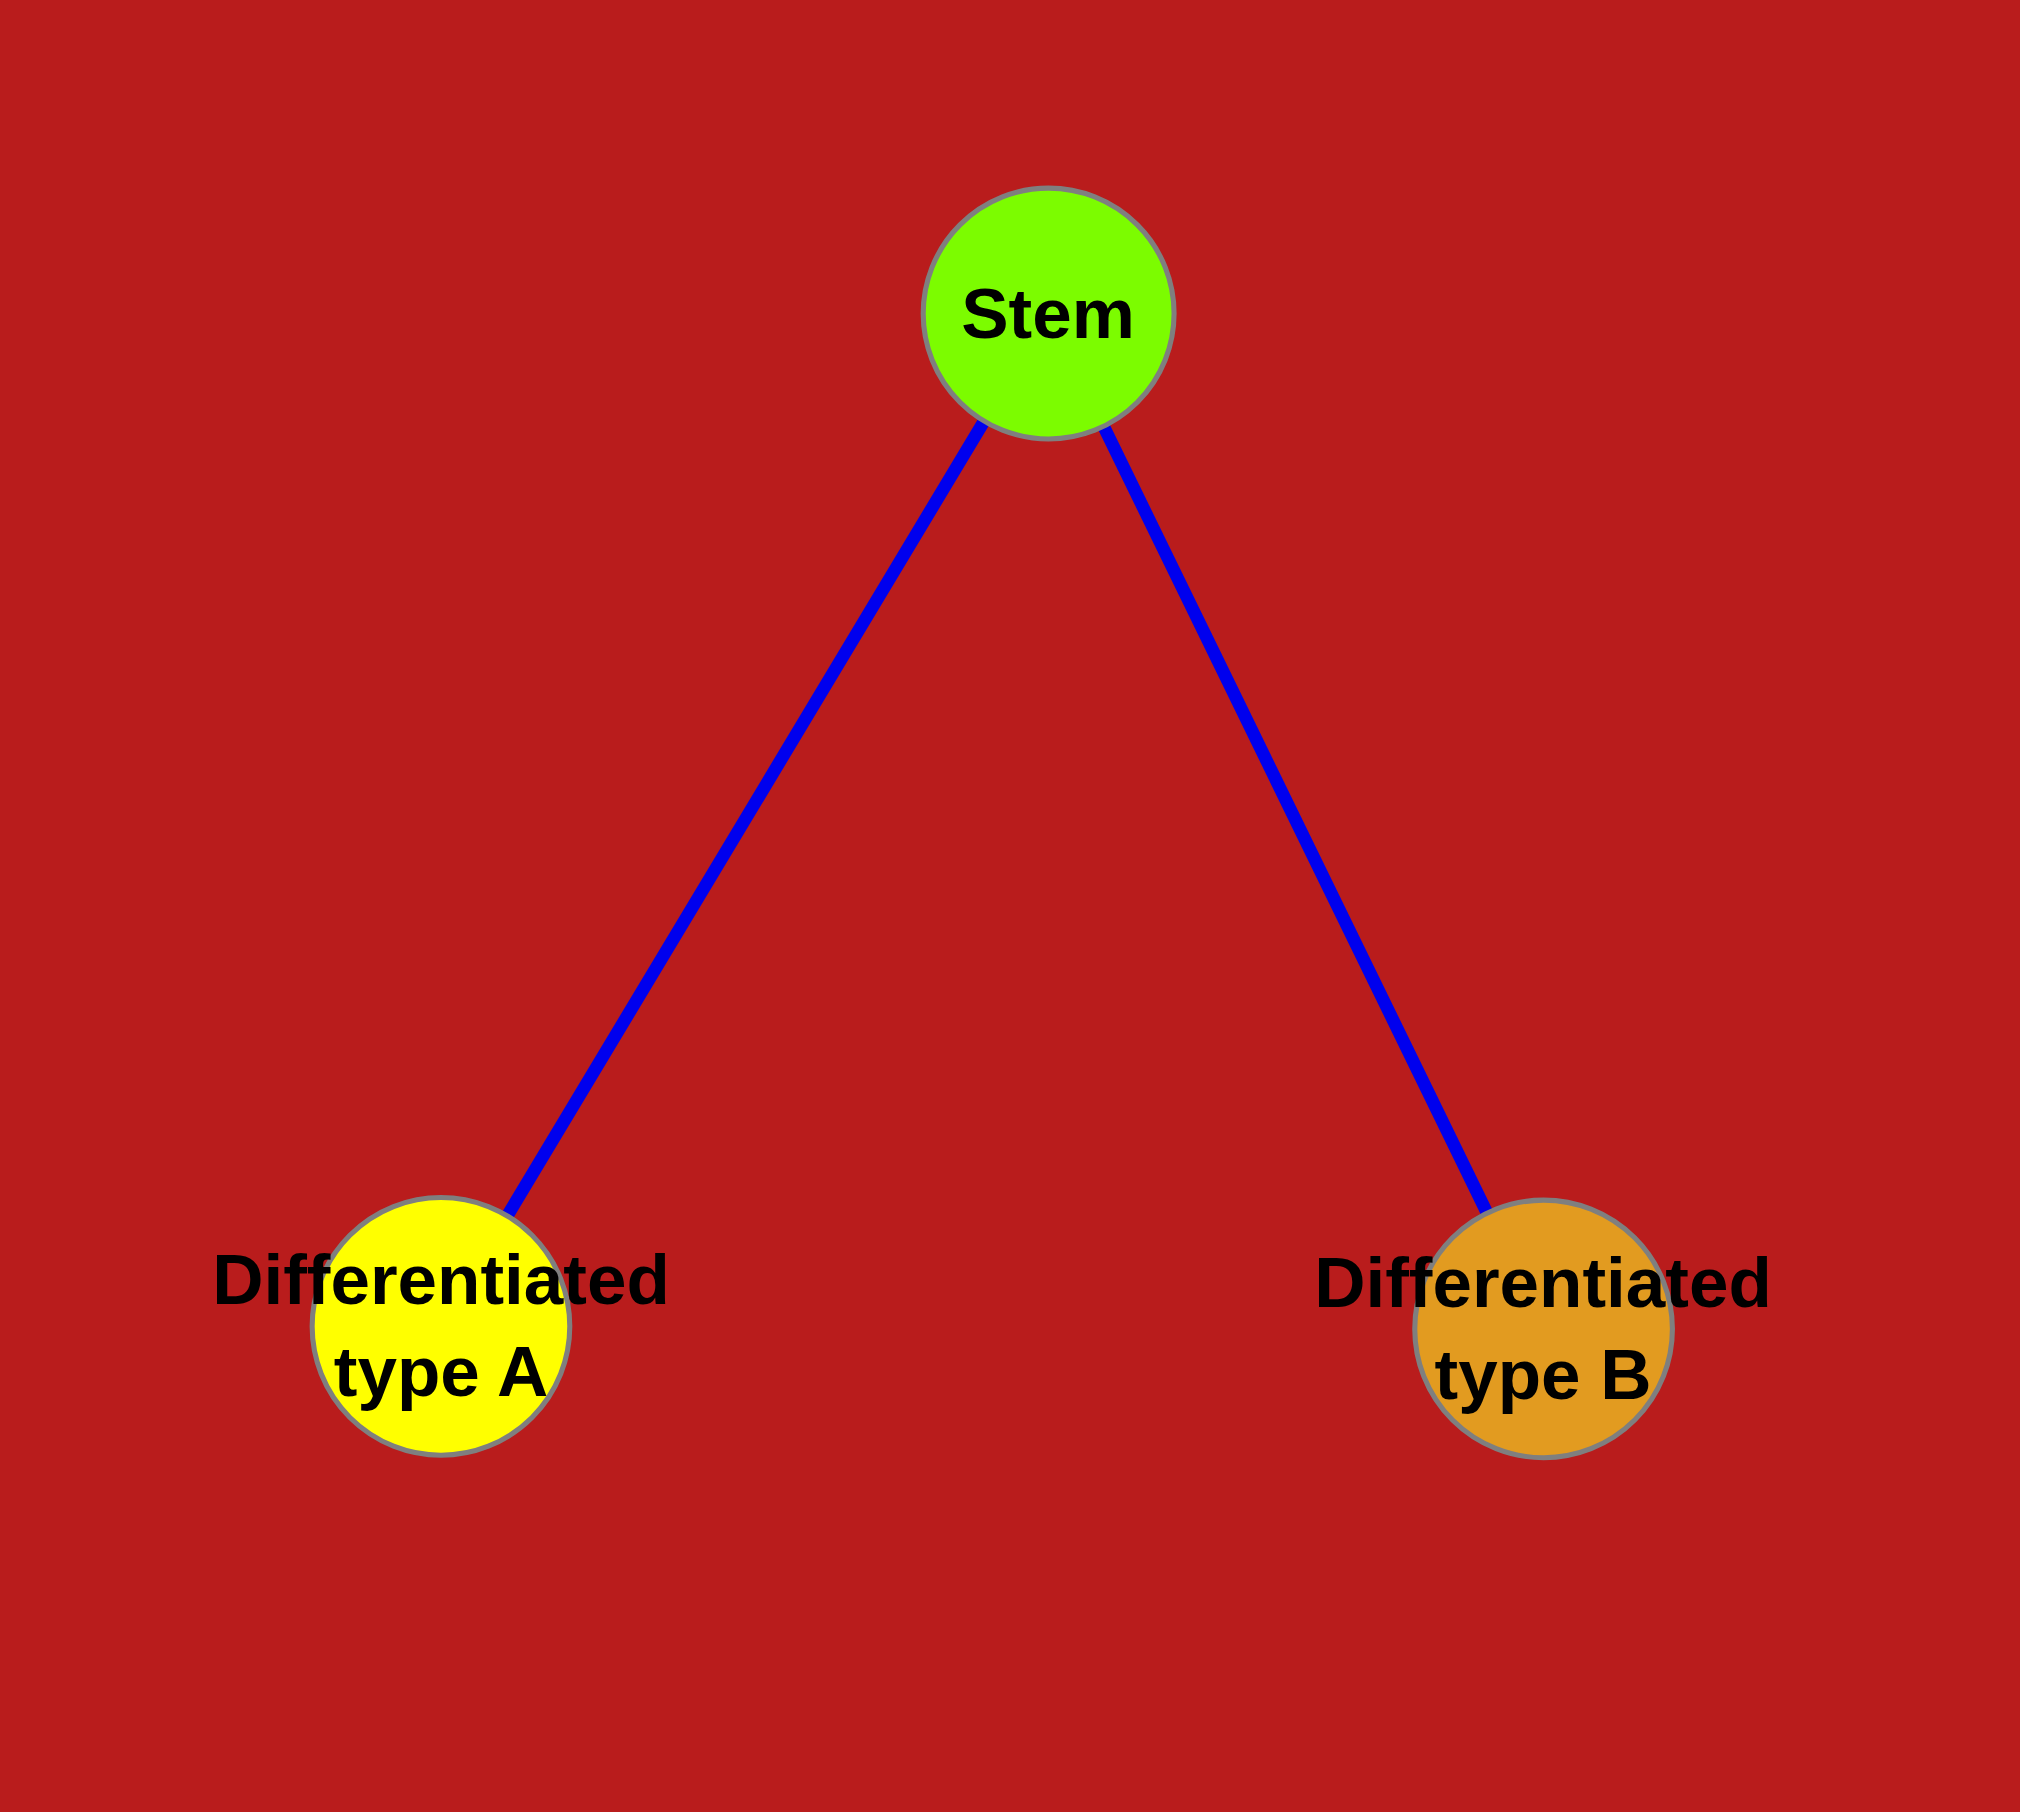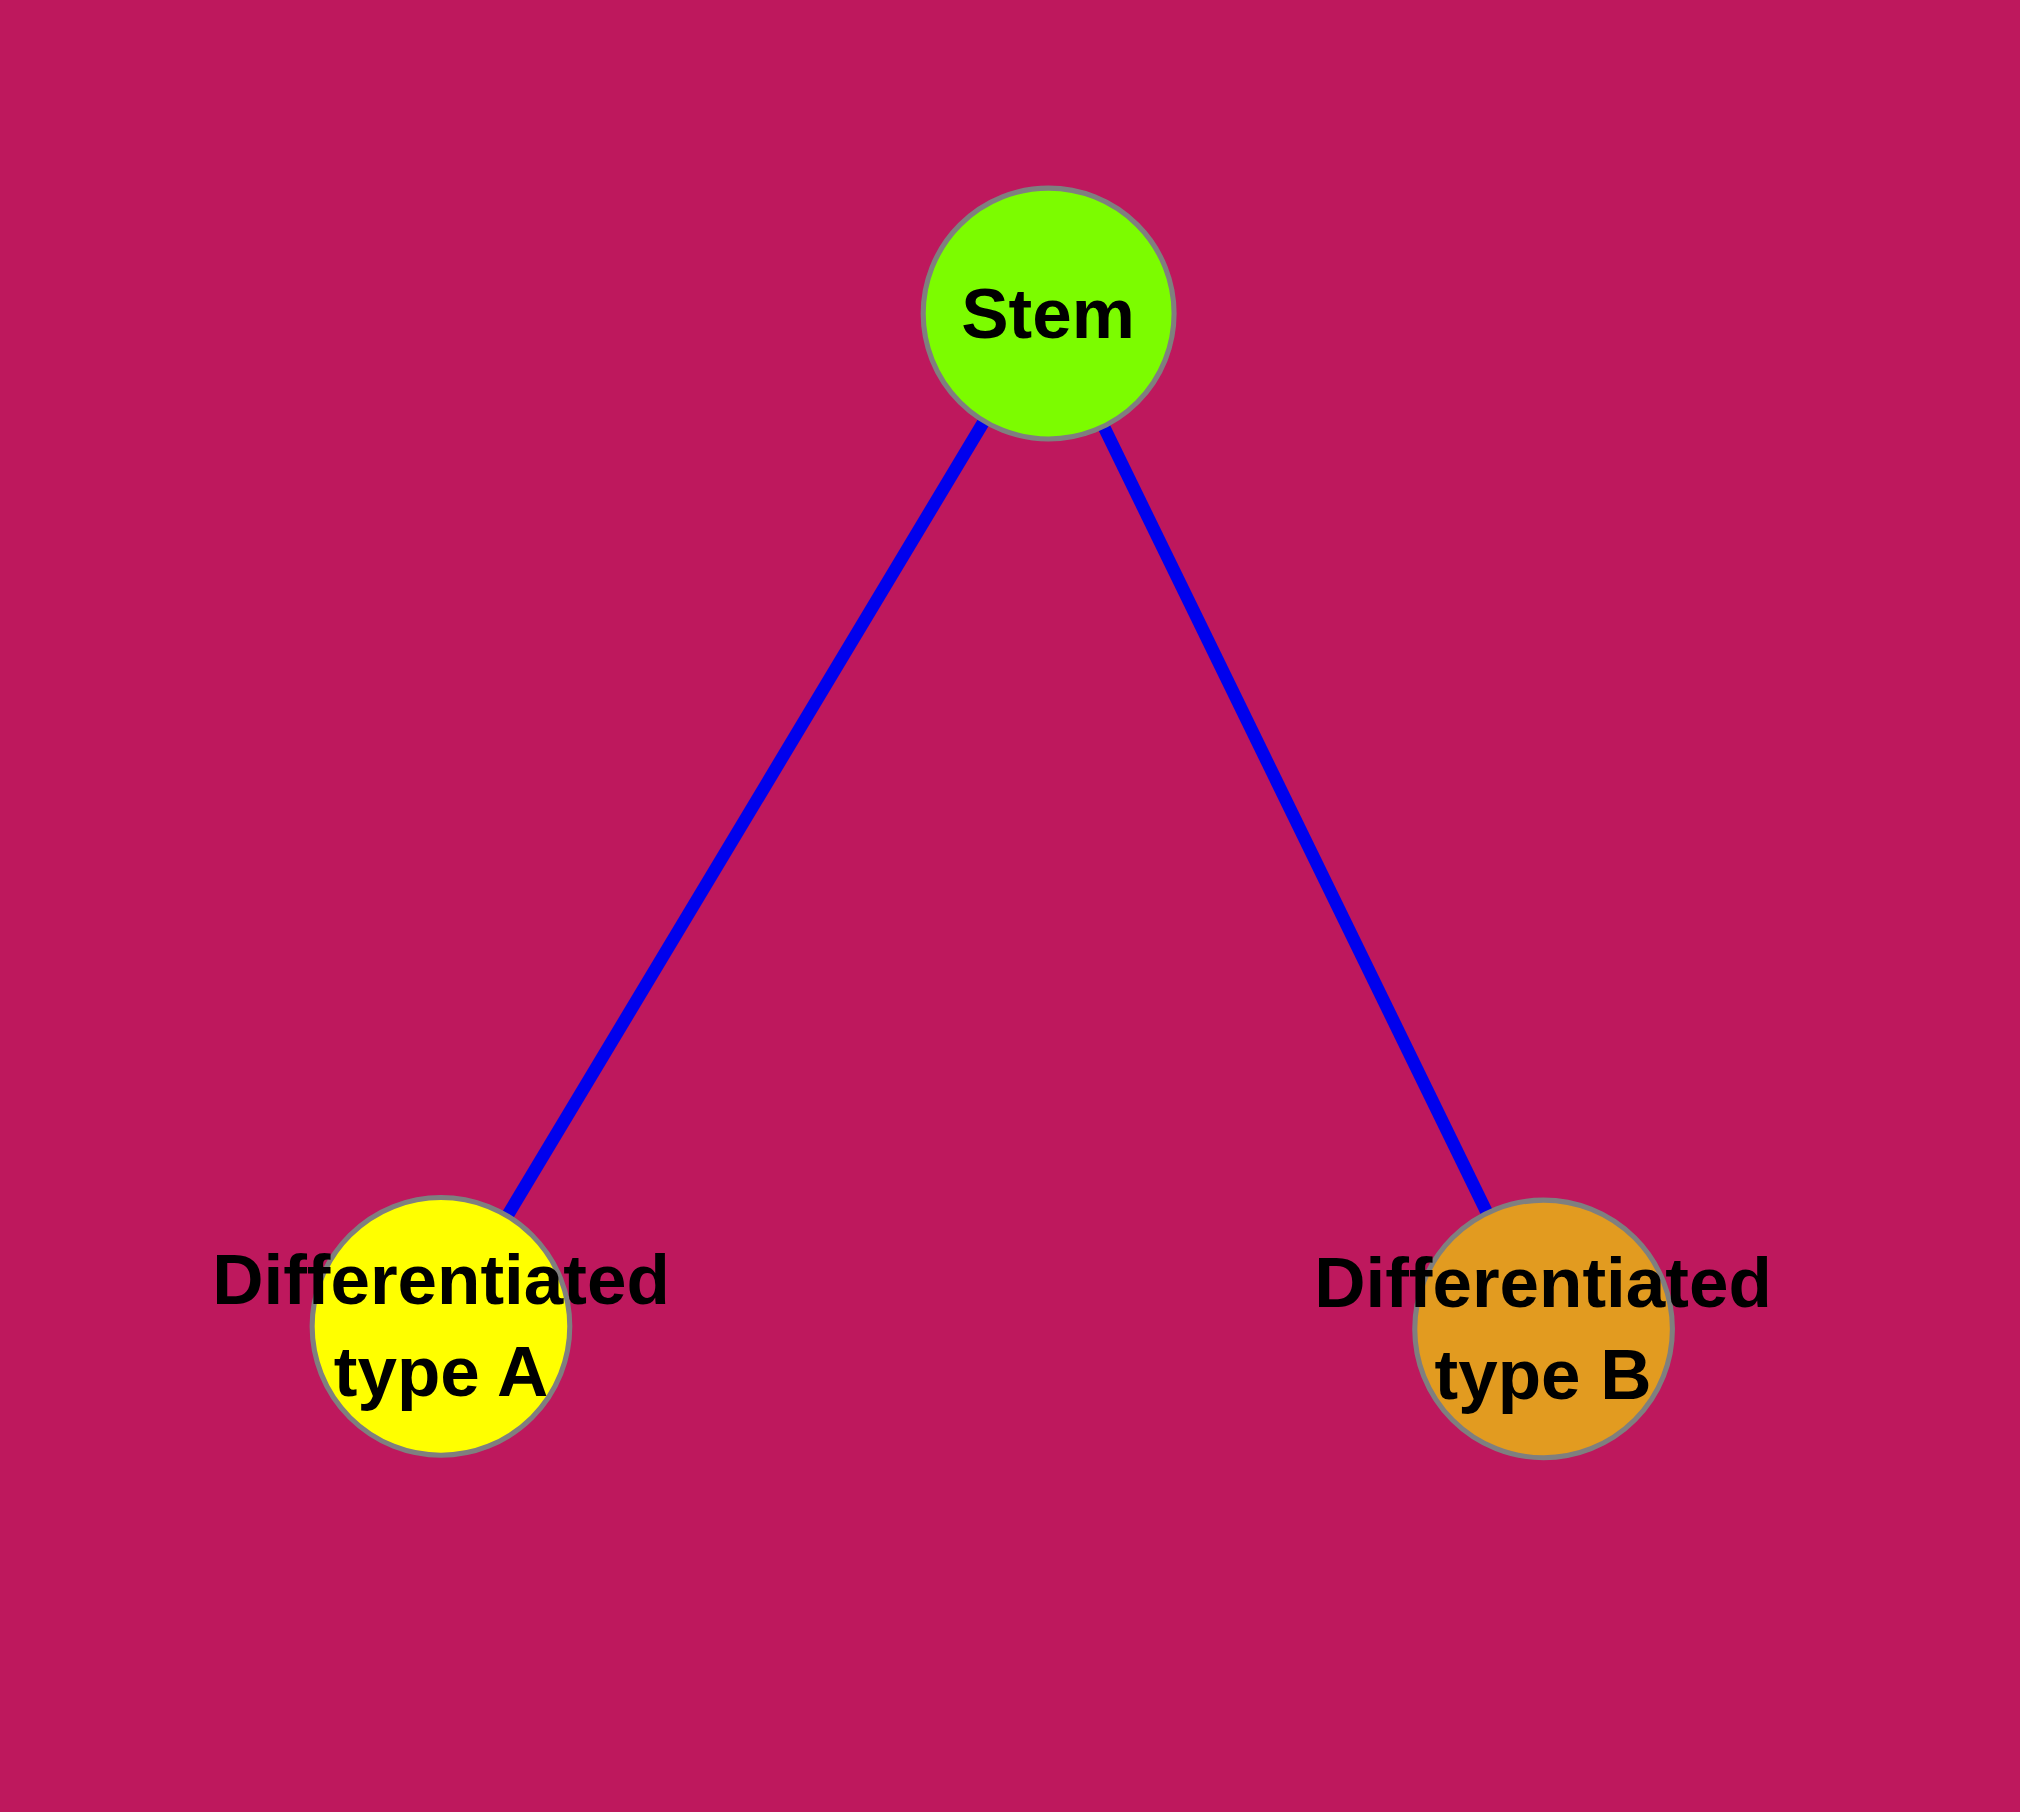--- a/index.html
+++ b/index.html
@@ -32,21 +32,21 @@
     letter-spacing: 0px;
     white-space: pre-line;
     text-align: center;
     font-family: "Liberation Sans", sans-serif;
     pointer-events: none;
   }
 </style>
 </head>
 <body>
 
-<div class="canvas" style="background: #be185d; width: 2021px; height: 1812px;">
+<div class="canvas" style="background: #b91c1c; width: 2021px; height: 1812px;">
   <svg xmlns="http://www.w3.org/2000/svg" viewBox="0 0 2384 2138">
     <g id="edges-layer">
         <line x1="1237" y1="370" x2="520" y2="1565" stroke="#0000EE" stroke-width="15"></line>
         <line x1="1237" y1="370" x2="1821" y2="1568" stroke="#0000EE" stroke-width="15"></line>
       </g>
     <g id="nodes-layer">
         <circle cx="1237" cy="370" r="148" fill="#7CFC00" stroke="#7F7F7F" stroke-width="6"></circle>
         <circle cx="520" cy="1565" r="152" fill="#FFFF00" stroke="#7F7F7F" stroke-width="6"></circle>
         <circle cx="1821" cy="1568" r="152" fill="#E29B20" stroke="#7F7F7F" stroke-width="6"></circle>
       </g>

